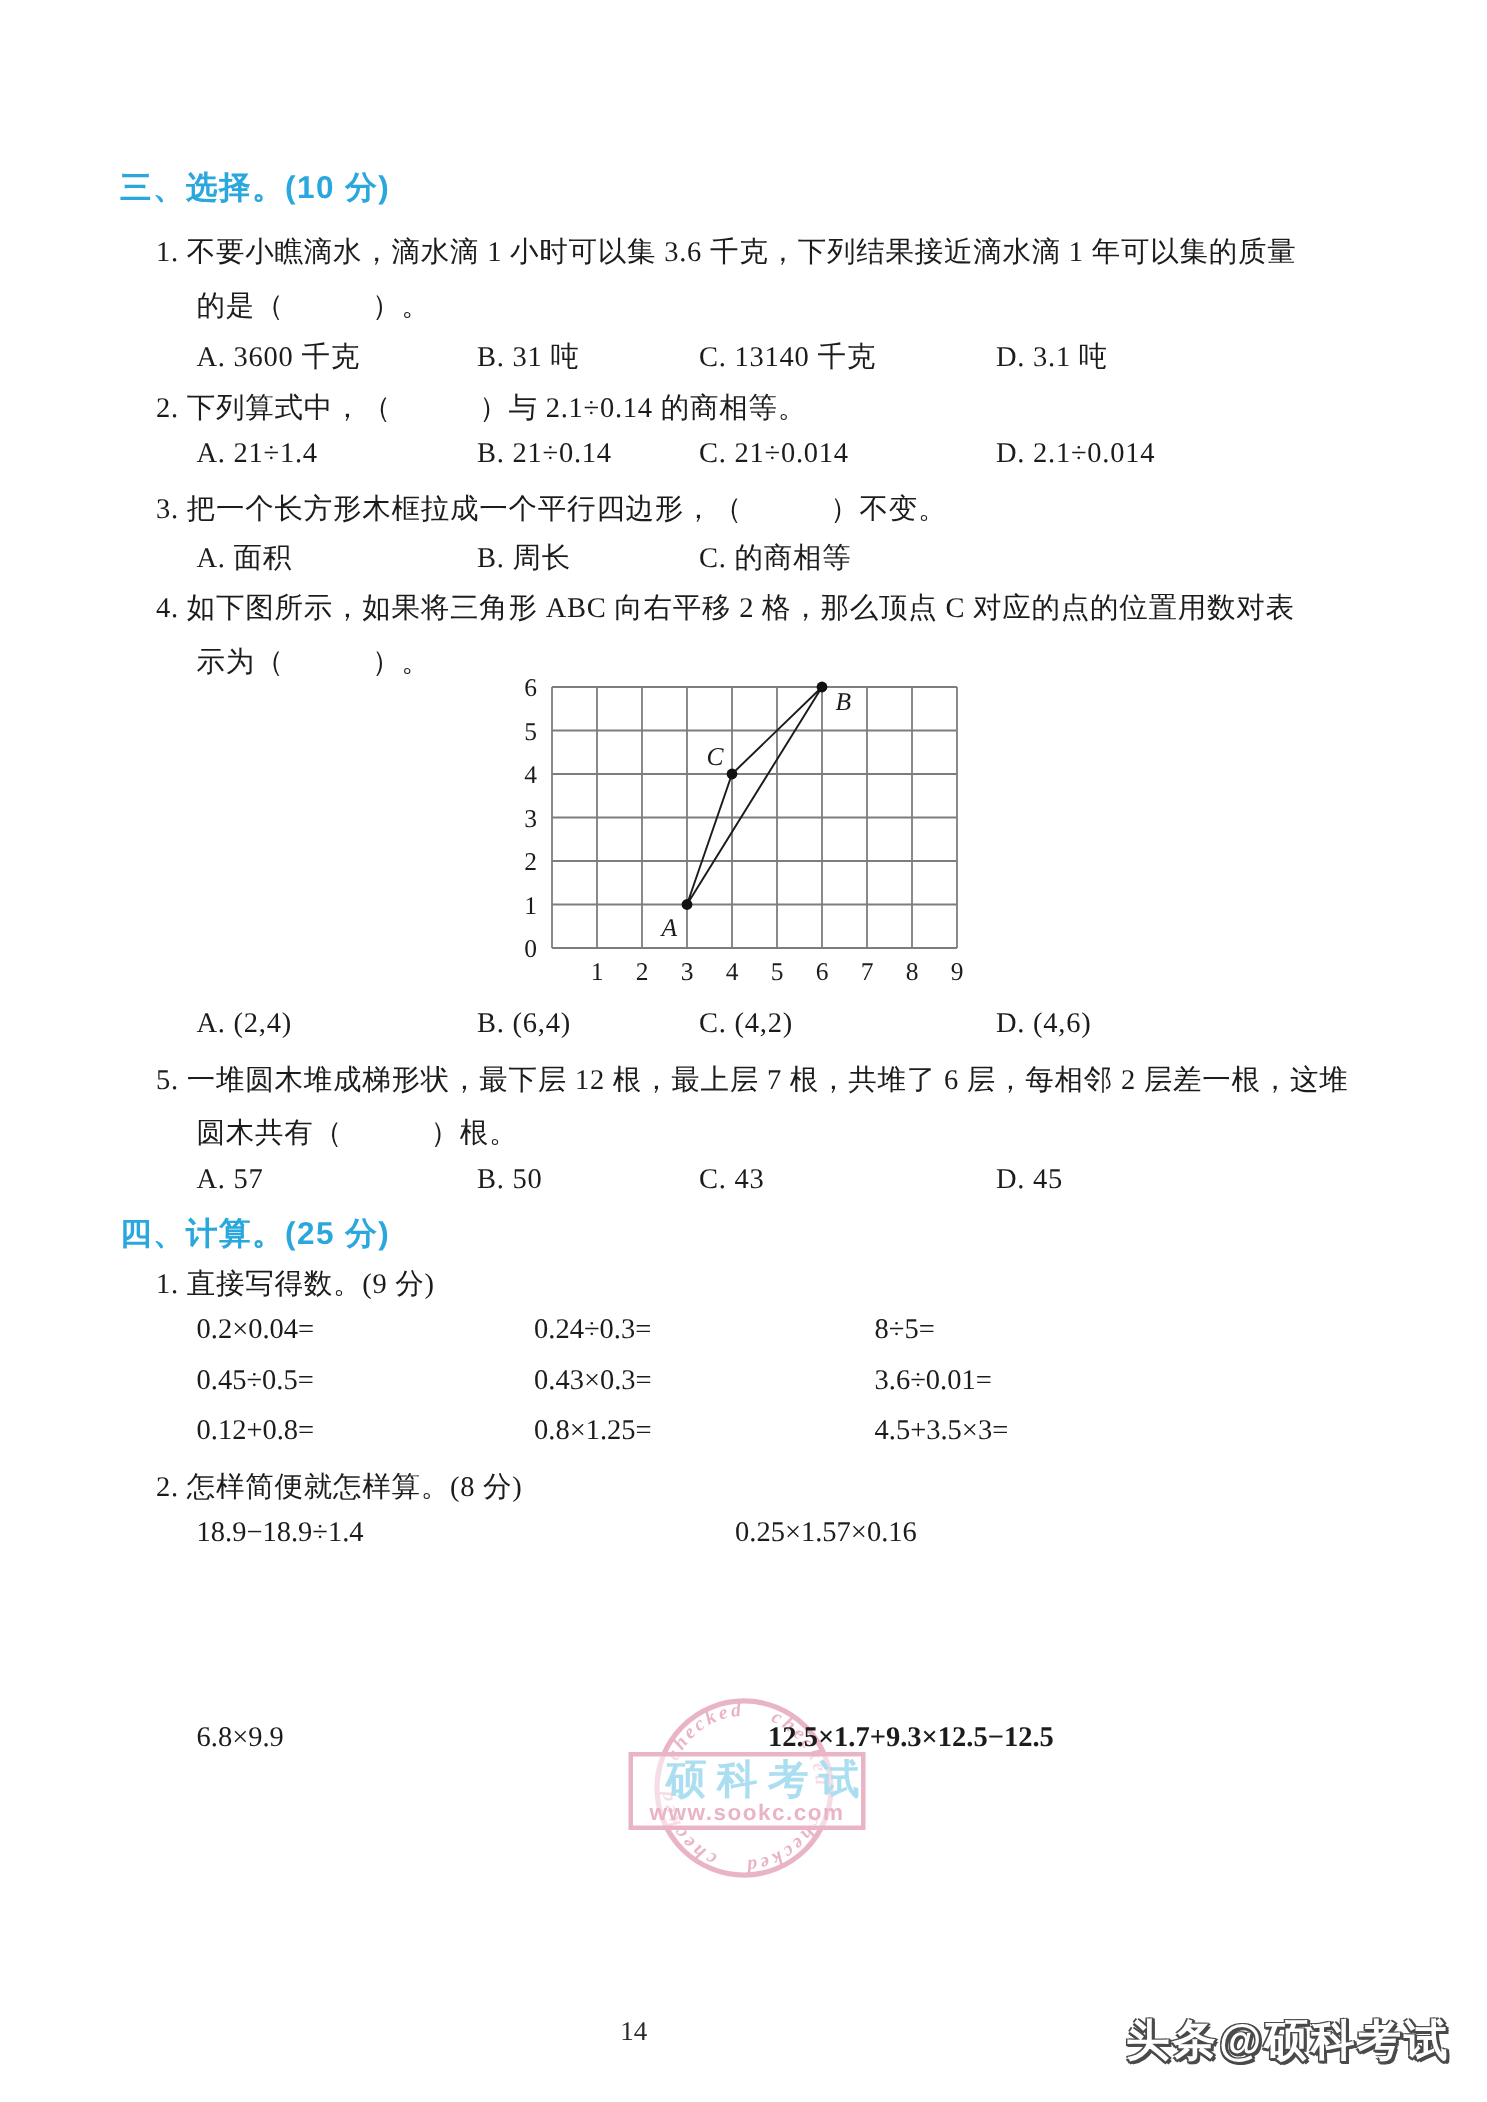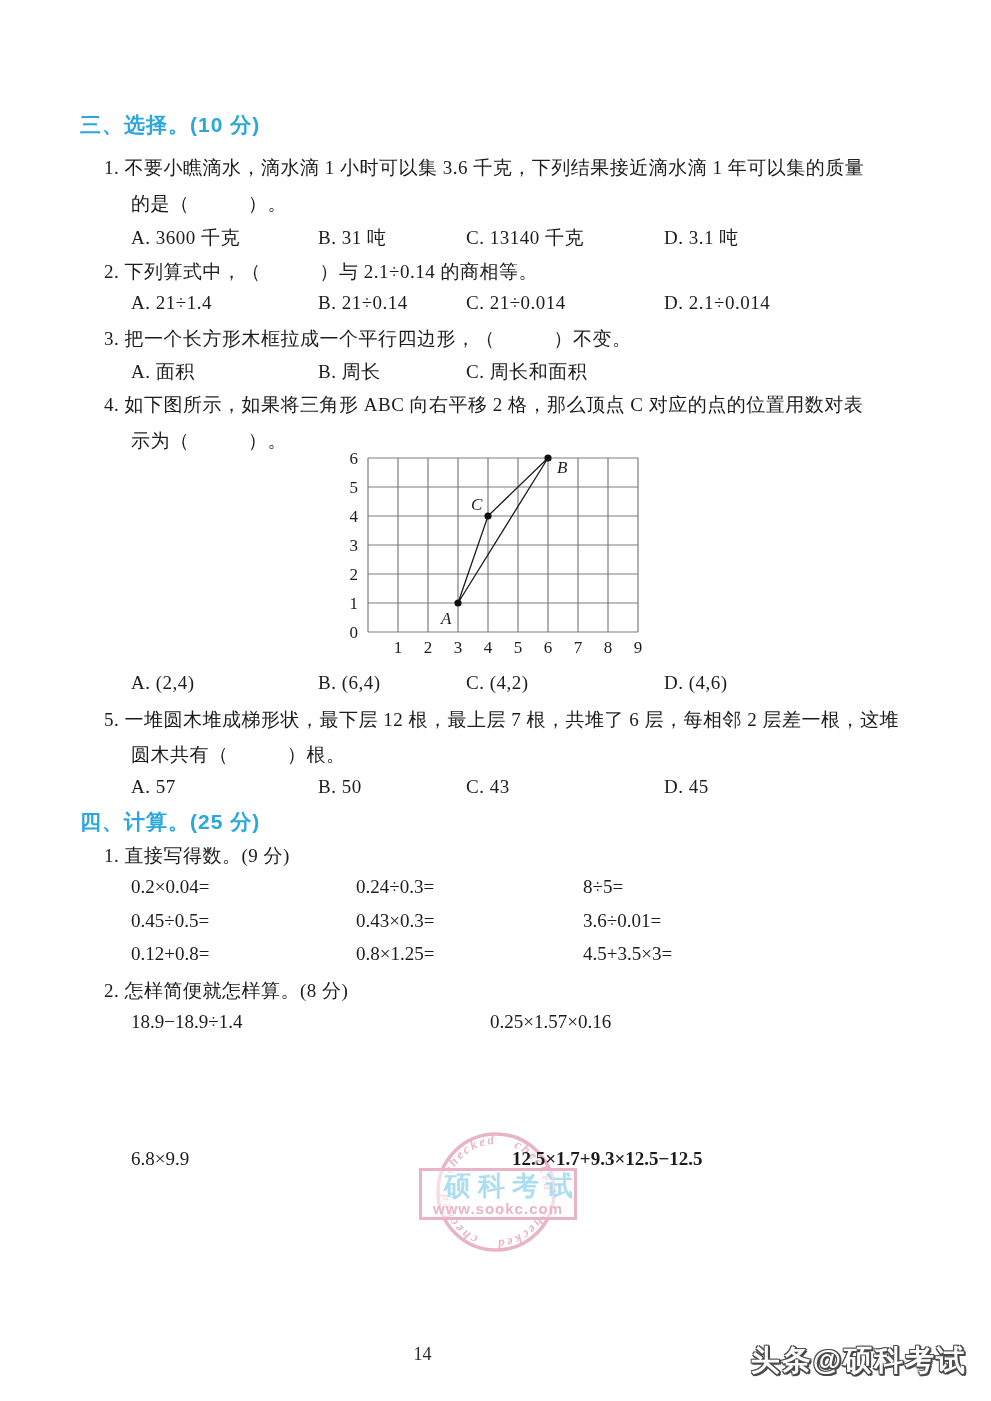--- a/index.html
+++ b/index.html
@@ -84,21 +84,21 @@
     <span class="oA">A. 21÷1.4</span>
     <span class="oB">B. 21÷0.14</span>
     <span class="oC">C. 21÷0.014</span>
     <span class="oD">D. 2.1÷0.014</span>
   </div>
 
   <div class="abs line qnum" style="top:326px">3. 把一个长方形木框拉成一个平行四边形，（　　　）不变。</div>
   <div class="abs optrow" style="top:359px">
     <span class="oA">A. 面积</span>
     <span class="oB">B. 周长</span>
-    <span class="oC">C. 周长和面积</span>
+    <span class="oC">C. 的商相等</span>
   </div>
 
   <div class="abs line qnum" style="top:392px">4. 如下图所示，如果将三角形 ABC 向右平移 2 格，那么顶点 C 对应的点的位置用数对表</div>
   <div class="abs line cont" style="top:428px">示为（　　　）。</div>
 
   <div class="abs figure">
     <svg id="fig-svg" width="330" height="212" xmlns="http://www.w3.org/2000/svg">
         <line x1="30" y1="10" x2="30" y2="184" stroke="#7d7d7d" stroke-width="1.2"></line>
         <line x1="60" y1="10" x2="60" y2="184" stroke="#7d7d7d" stroke-width="1.2"></line>
         <line x1="90" y1="10" x2="90" y2="184" stroke="#7d7d7d" stroke-width="1.2"></line>

